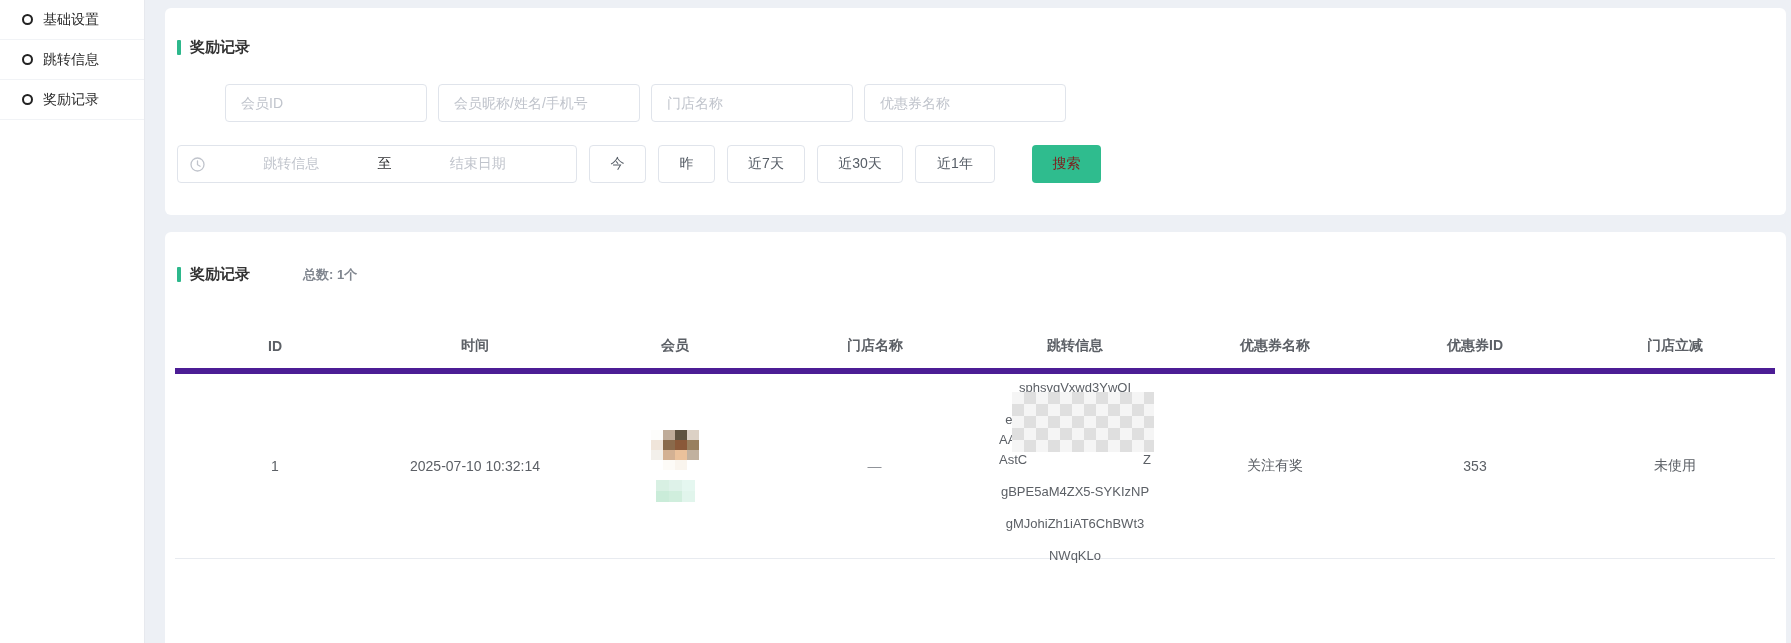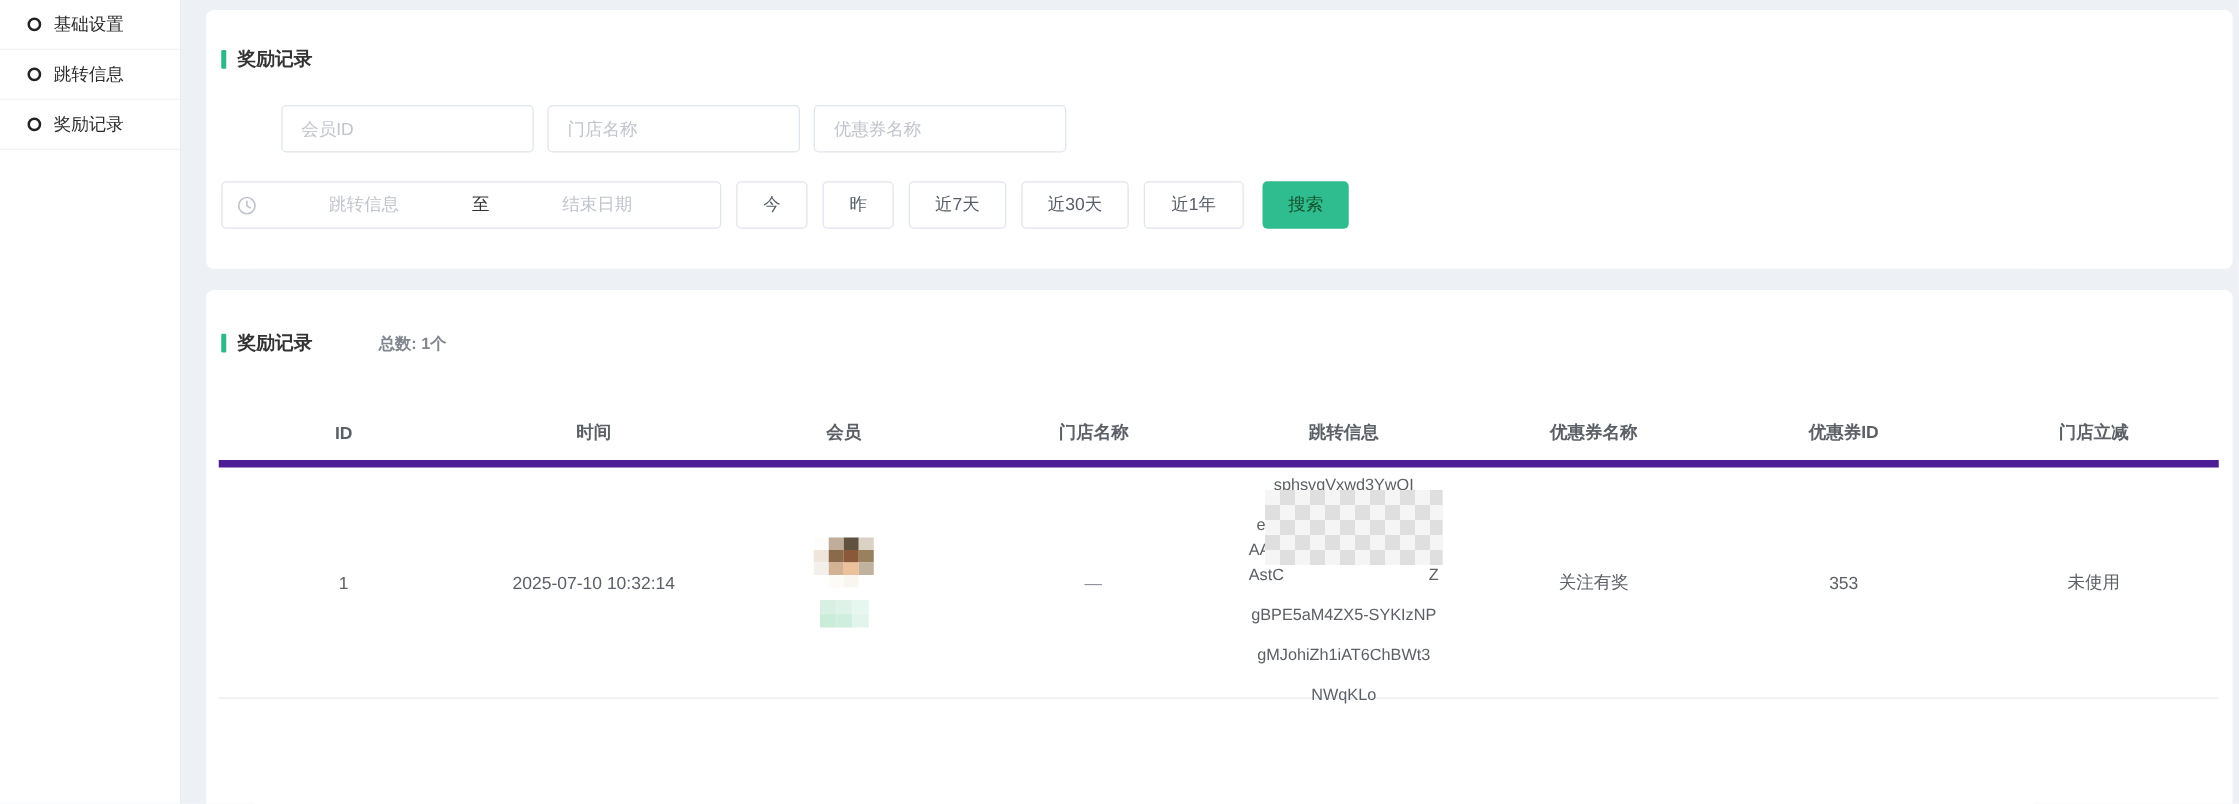--- a/index.html
+++ b/index.html
@@ -61,22 +61,22 @@
   .qbtn {
     height: 38px; background: #fff; border: 1px solid #e0e4eb; border-radius: 4px;
     font-size: 14px; color: #565d66; cursor: pointer;
     font-family: "Liberation Sans", "DejaVu Sans", sans-serif;
   }
   .qb-s  { width: 57px; }
   .qb-7  { width: 78px; }
   .qb-30 { width: 86px; }
   .qb-1y { width: 80px; }
   .search-btn {
-    width: 69px; height: 38px; margin-left: 3px; border: none; border-radius: 4px;
-    background: var(--button-green, #2fbc8e); color: #14532d; font-size: 14px; cursor: pointer;
+    width: 69px; height: 38px; margin-left: 25px; border: none; border-radius: 4px;
+    background: var(--button-green, #2fbc8e); color: #7f1d1d; font-size: 14px; cursor: pointer;
     font-family: "Liberation Sans", "DejaVu Sans", sans-serif;
   }
 
   
   .table-card .sec-title { margin-left: 12px; }
   .rtable { margin-left: 10px; width: 1600px; }
   .thead {
     display: flex; margin-top: 40px; height: 50px; align-items: center;
     border-bottom: 6px solid #4c1d95;
   }
@@ -136,20 +136,21 @@
   <main class="main">
 
     <section class="card filter-card">
       <div class="sec-title">
         <span class="sec-bar"></span>
         <span class="sec-text">奖励记录</span>
       </div>
 
       <div class="inputs-row">
         <input class="f-input" type="text" placeholder="会员ID" style="">
+        <input class="f-input" type="text" placeholder="会员昵称/姓名/手机号" style="">
         <input class="f-input" type="text" placeholder="门店名称" style="">
         <input class="f-input" type="text" placeholder="优惠券名称" style="">
       </div>
 
       <div class="dates-row">
         <div class="date-range">
           <svg class="clock-svg" width="15" height="15" viewBox="0 0 15 15">
             <circle cx="7.5" cy="7.5" r="6.5" fill="none" stroke="#c0c4cc" stroke-width="1.3"></circle>
             <path d="M7.5 4 v3.7 l2.6 1.5" fill="none" stroke="#c0c4cc" stroke-width="1.3" stroke-linecap="round"></path>
           </svg>

